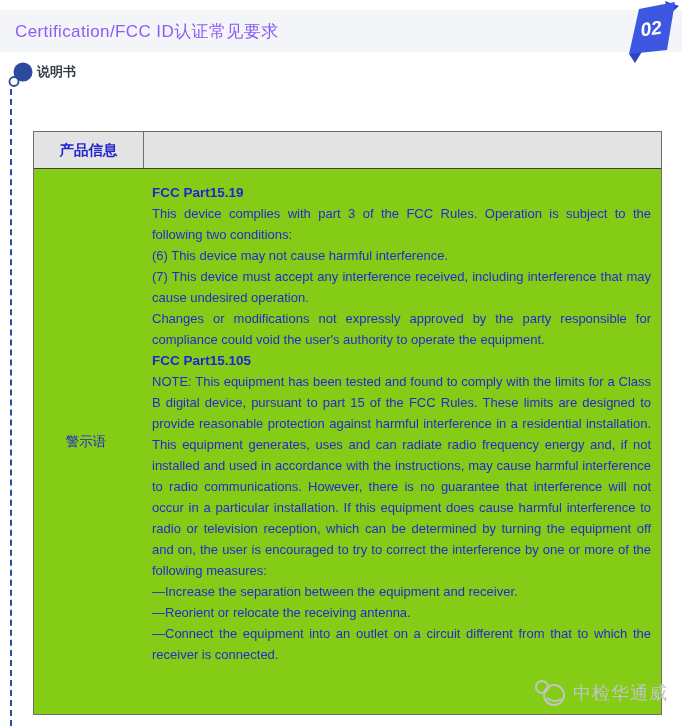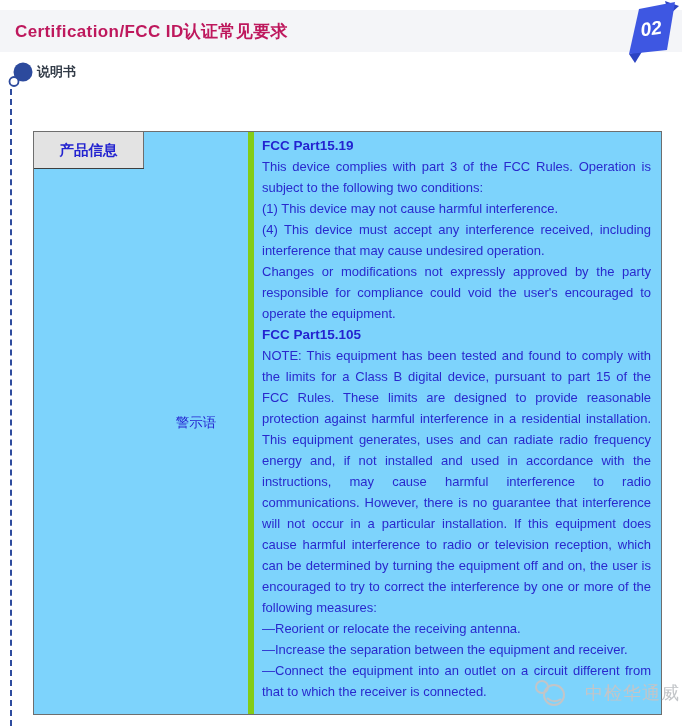--- a/index.html
+++ b/index.html
@@ -19,22 +19,22 @@
     position: absolute;
     left: 0; top: 10px;
     width: 682px; height: 42px;
     background: #f4f5f8;
     display: flex;
     align-items: center;
     padding-left: 15px;
   }
   .header-title {
     font-size: 17px;
-    font-weight: bold;
-    color: #be185d;
+    font-weight: normal;
+    color: #8b5cf6;
     letter-spacing: 0.4px;
   }
   .ribbon {
     position: absolute;
     left: 621px; top: 0;
     width: 60px; height: 64px;
   }
   .ribbon text {
     font-family: "Liberation Sans", "DejaVu Sans", sans-serif;
     font-size: 19px;
@@ -70,22 +70,22 @@
     border-left: 2px dashed #2e4c9f;
   }
 
   
   .req-table {
     position: absolute;
     left: 33px; top: 131px;
     width: 629px; height: 584px;
     border: 1px solid #6e6e6e;
     display: flex;
-    flex-direction: row;
-    background: #7dd3fc;
+    flex-direction: column;
+    background: #84cc16;
   }
   .t-head {
     display: flex;
     height: 37px;
     background: #e3e3e3;
     border-bottom: 1px solid #3f3f3f;
     flex: none;
   }
   .t-head .th {
     display: flex;
@@ -102,21 +102,21 @@
     width: 110px; flex: none;
     border-right: 6px solid #84cc16;
     display: flex;
     align-items: center;
     justify-content: center;
     font-size: 13.5px;
     color: #2323d0;
   }
   .td-content {
     flex: 1;
-    padding: 3px 10px 2px 8px;
+    padding: 13px 10px 2px 8px;
     overflow: hidden;
     color: #2424cf;
   }
   .fcc-heading {
     font-size: 13.5px;
     font-weight: bold;
     line-height: 21px;
     color: #2323d0;
   }
   .fcc-para {
@@ -125,21 +125,21 @@
     text-align: justify;
     color: #2929cd;
   }
 
   
   .watermark {
     position: absolute;
     left: 532px; top: 678px;
     display: flex;
     align-items: center;
-    gap: 17px;
+    gap: 5px;
     color: #c2c5c8;
     pointer-events: none;
   }
   .watermark-text {
     font-size: 18px;
     letter-spacing: 1px;
     color: #c2c5c8;
   }
 </style>
 </head>
@@ -167,27 +167,27 @@
 
   <div class="req-table">
     <div class="t-head">
       <div class="th th-col1">产品信息</div>
     </div>
     <div class="t-body">
       <div class="td-label">警示语</div>
       <div class="td-content">
           <div class="fcc-heading">FCC Part15.19</div>
           <div class="fcc-para">This device complies with part 3 of the FCC Rules. Operation is subject to the following two conditions:</div>
-          <div class="fcc-para">(1) This device may not cause harmful interference.</div>
-          <div class="fcc-para">(4) This device must accept any interference received, including interference that may cause undesired operation.</div>
-          <div class="fcc-para">Changes or modifications not expressly approved by the party responsible for compliance could void the user's encouraged to operate the equipment.</div>
+          <div class="fcc-para">(6) This device may not cause harmful interference.</div>
+          <div class="fcc-para">(7) This device must accept any interference received, including interference that may cause undesired operation.</div>
+          <div class="fcc-para">Changes or modifications not expressly approved by the party responsible for compliance could void the user's authority to operate the equipment.</div>
           <div class="fcc-heading">FCC Part15.105</div>
           <div class="fcc-para">NOTE: This equipment has been tested and found to comply with the limits for a Class B digital device, pursuant to part 15 of the FCC Rules. These limits are designed to provide reasonable protection against harmful interference in a residential installation. This equipment generates, uses and can radiate radio frequency energy and, if not installed and used in accordance with the instructions, may cause harmful interference to radio communications. However, there is no guarantee that interference will not occur in a particular installation. If this equipment does cause harmful interference to radio or television reception, which can be determined by turning the equipment off and on, the user is encouraged to try to correct the interference by one or more of the following measures:</div>
+          <div class="fcc-para">—Increase the separation between the equipment and receiver.</div>
           <div class="fcc-para">—Reorient or relocate the receiving antenna.</div>
-          <div class="fcc-para">—Increase the separation between the equipment and receiver.</div>
           <div class="fcc-para">—Connect the equipment into an outlet on a circuit different from that to which the receiver is connected.</div>
         </div>
     </div>
   </div>
 
   <div class="watermark">
     <svg width="36" height="30" viewBox="0 0 36 30">
       <circle cx="10" cy="9" r="6" fill="none" stroke="#c2c5c8" stroke-width="2"></circle>
       <circle cx="22" cy="17" r="10" fill="none" stroke="#c2c5c8" stroke-width="2"></circle>
       <path d="M15 20 q7 6 14 1" fill="none" stroke="#c2c5c8" stroke-width="2"></path>

